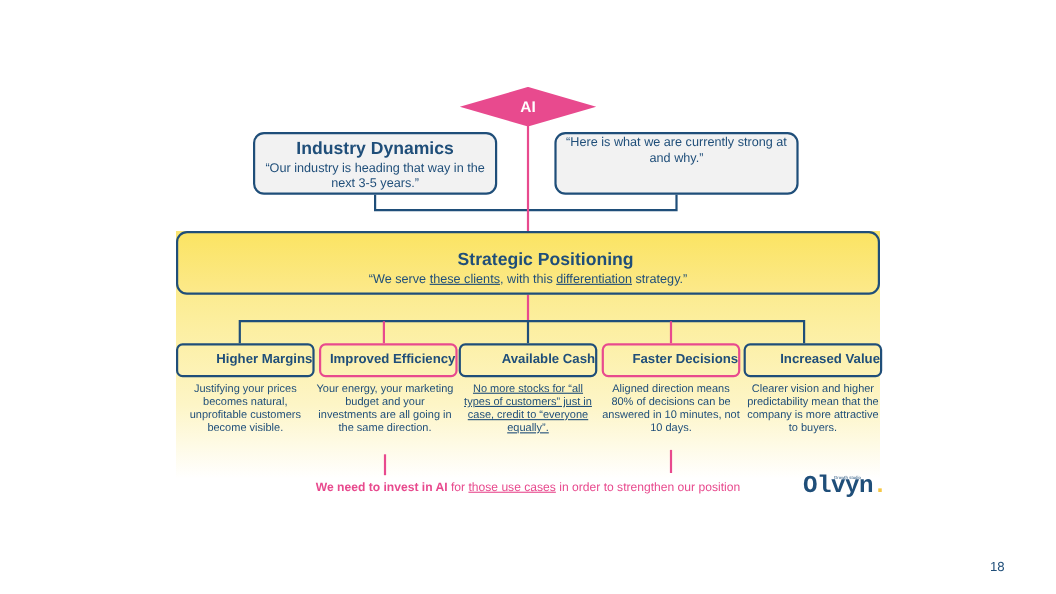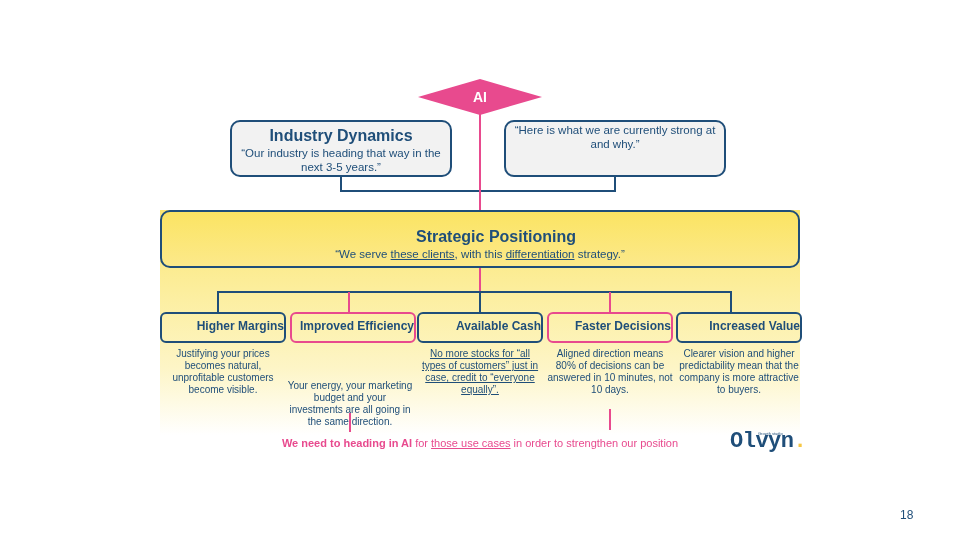--- a/index.html
+++ b/index.html
@@ -69,25 +69,25 @@
   <div class="s"><span>“We serve </span><span class="u">these clients</span><span>, with this </span><span class="u">differentiation</span><span> strategy.”</span></div>
 </div>
 
 <div class="abs pill" style="left:160px;">Higher Margins</div>
 <div class="abs pill pink" style="left:290px;">Improved Efficiency</div>
 <div class="abs pill" style="left:417px;">Available Cash</div>
 <div class="abs pill pink" style="left:547px;">Faster Decisions</div>
 <div class="abs pill" style="left:676px;">Increased Value</div>
 
 <div class="abs desc" style="left:160px;">Justifying your prices becomes natural, unprofitable customers become visible.</div>
-<div class="abs desc" style="left:287px;margin-top:32px;">Your energy, your marketing budget and your investments are all going in the same direction.</div>
+<div class="abs desc" style="left:287px;">Your energy, your marketing budget and your investments are all going in the same direction.</div>
 <div class="abs desc" style="left:417px;text-decoration:underline;">No more stocks for “all types of customers” just in case, credit to “everyone equally”.</div>
 <div class="abs desc" style="left:547px;">Aligned direction means 80% of decisions can be answered in 10 minutes, not 10 days.</div>
 <div class="abs desc" style="left:676px;">Clearer vision and higher predictability mean that the company is more attractive to buyers.</div>
 
-<div class="abs bottom-line"><b>We need to heading in AI</b><span> for </span><span class="u">those use cases</span><span> in order to strengthen our position</span></div>
+<div class="abs bottom-line"><b>We need to invest in AI</b><span> for </span><span class="u">those use cases</span><span> in order to strengthen our position</span></div>
 
 <div class="abs logo">
   <span class="tag">Growth studio</span>
   <span class="word">Olvyn</span><span class="word dot">.</span>
 </div>
 
 <div class="abs pagenum">18</div>
 
 </body></html>

